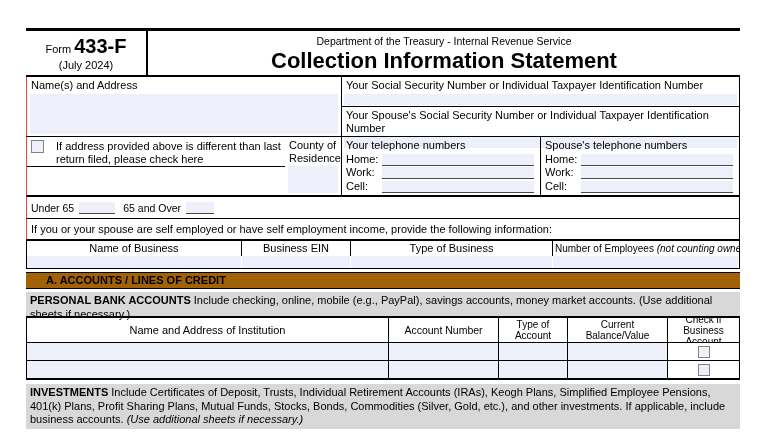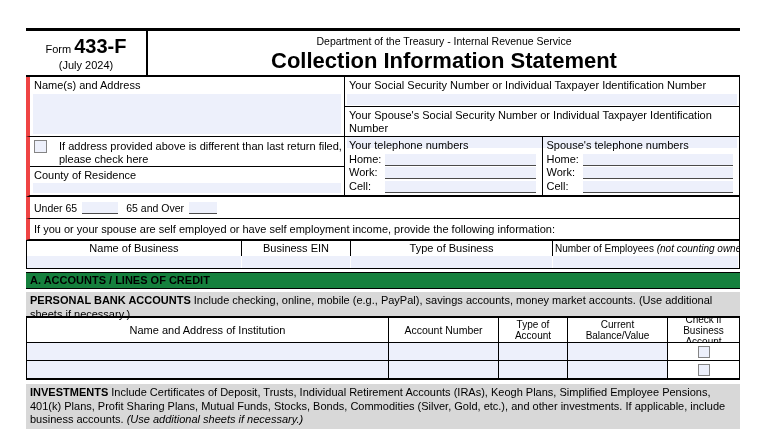--- a/index.html
+++ b/index.html
@@ -12,37 +12,37 @@
   .hdr-left { width: 122px; border-right: 2px solid #000; display: flex; flex-direction: column; justify-content: center; align-items: center; }
   .form-no-line { line-height: 20px; }
   .form-word { font-size: 11px; }
   .form-number { font-size: 20px; font-weight: bold; }
   .revision { font-size: 11px; line-height: 12px; }
   .hdr-center { flex: 1; text-align: center; padding-top: 4px; }
   .agency { font-size: 10.5px; line-height: 13px; }
   .form-title { font-size: 22px; font-weight: bold; line-height: 26px; }
 
   
-  .row { display: flex; border-bottom: 1px solid #000; border-left: 4px solid #ef4444; border-right: 1px solid #000; }
+  .row { display: flex; border-bottom: 1px solid #000; border-left: 1px solid #ef4444; border-right: 1px solid #000; }
   .field { background: #edf0fb; }
   .ul { border-bottom: 1px solid #4a4a4a; }
 
   
   .row1 { height: 60px; }
   .cell-name-addr { width: 315px; border-right: 1px solid #000; display: flex; flex-direction: column; }
   .cell-label { padding: 2px 0 1px 4px; line-height: 13px; }
   .name-addr-field { flex: 1; margin: 1px 3px 2px 3px; }
   .ssn-stack { flex: 1; display: flex; flex-direction: column; }
   .ssn-cell { flex: 1; display: flex; flex-direction: column; }
   .ssn-cell.first { border-bottom: 1px solid #000; }
   .ssn-field { height: 11px; margin: 1px 2px 1px 2px; }
 
   
   .row2 { height: 60px; border-bottom-width: 2px; }
-  .left-col2 { width: 315px; border-right: 1px solid #000; display: flex; flex-direction: column; }
+  .left-col2 { width: 315px; border-right: 1px solid #000; display: flex; flex-direction: row; }
   .addr-check { height: 30px; border-bottom: 1px solid #000; display: flex; align-items: flex-start; padding: 3px 2px 0 4px; }
   .checkbox { width: 13px; height: 13px; background: #edf0fb; border: 1px solid #848484; flex: none; }
   .addr-check-text { margin-left: 12px; line-height: 13px; padding-top: 0; }
   .county { flex: 1; display: flex; flex-direction: column; }
   .county-field { flex: 1; margin: 0 3px 2px 3px; }
   .phones { flex: 1; display: flex; }
   .phone-box { flex: 1; display: flex; flex-direction: column; padding: 1px 4px 2px 4px; }
   .phone-box.yours { border-right: 1px solid #000; }
   .phone-heading { line-height: 14px; }
   .phone-row { display: flex; align-items: flex-end; height: 14px; }
@@ -70,21 +70,21 @@
   .biz-c4 { flex: 1; text-align: left !important; padding-left: 2px; font-size: 10px; white-space: nowrap; }
   .note-italic { font-style: italic; }
   .biz-row { display: flex; height: 12px; }
   .biz-row > div { height: 100%; }
   .biz-row .field { border-right: 1px solid #fff; }
 
   .gap3 { height: 3px; }
   .gap4 { height: 4px; }
 
   
-  .section-bar { height: 17px; background: #15803d; border-top: 1px solid #000; border-bottom: 1px solid #000; font-weight: bold; line-height: 15px; padding-left: 4px; }
+  .section-bar { height: 17px; background: #a16207; border-top: 1px solid #000; border-bottom: 1px solid #000; font-weight: bold; line-height: 15px; padding-left: 20px; }
 
   
   .gray-para { background: #d8d8d8; padding: 2px 4px 2px 4px; line-height: 13.5px; }
   .bank-para { height: 24px; }
   .invest-para { height: 45px; }
   .bold { font-weight: bold; }
 
   
   .bank-table { border-top: 2px solid #000; border-bottom: 2px solid #000; border-left: 1px solid #000; border-right: 1px solid #000; }
   .bank-hdr { display: flex; height: 24px; }

